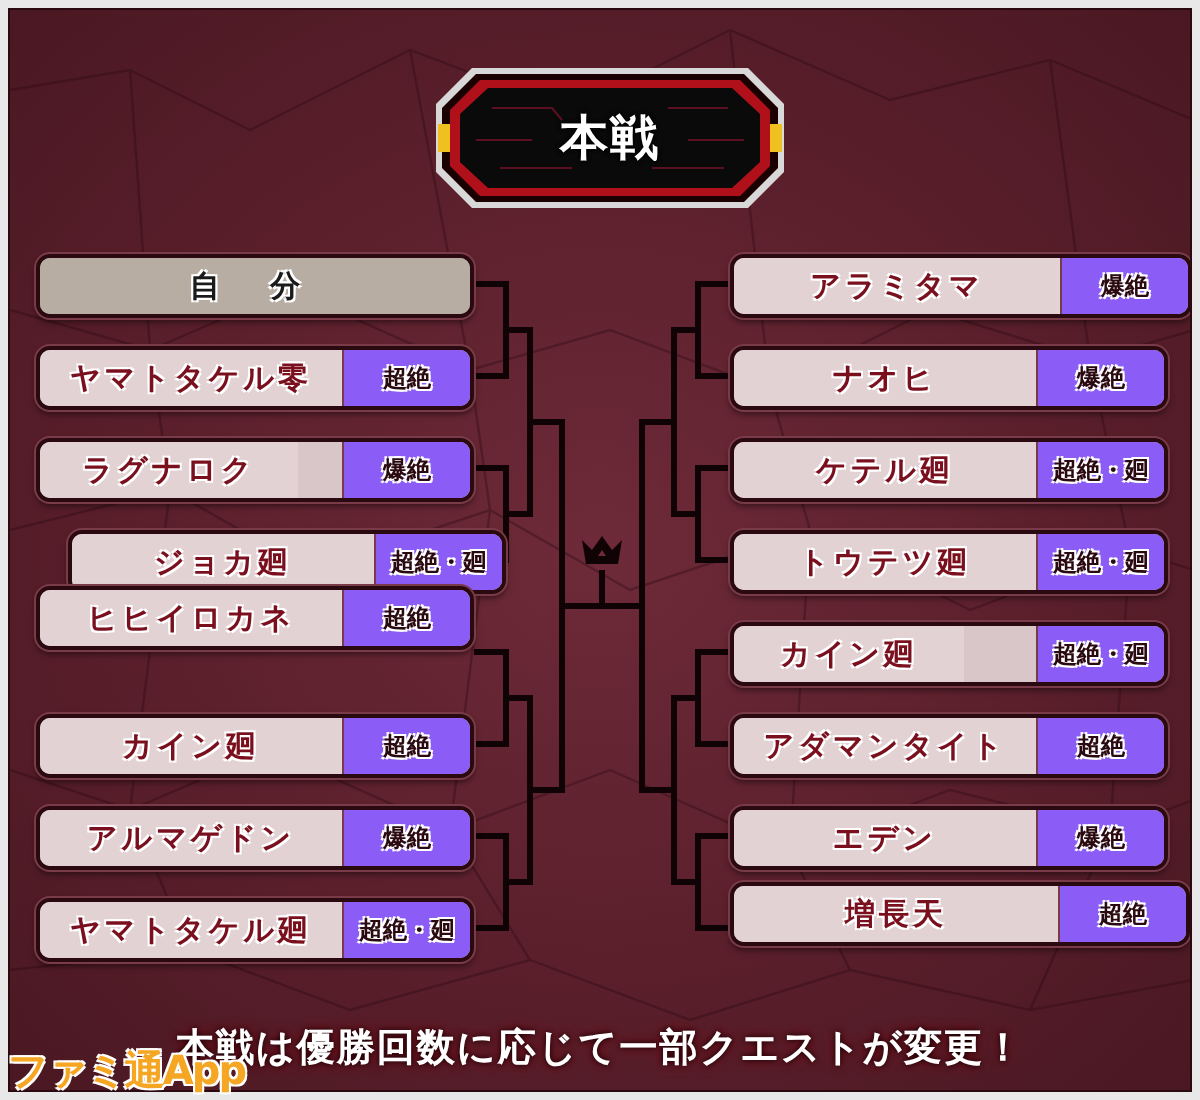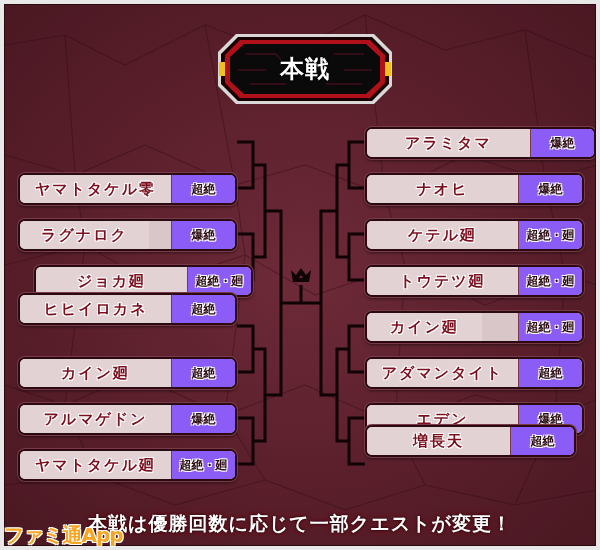--- a/index.html
+++ b/index.html
@@ -135,20 +135,23 @@
       <path d="M276,298 L316,298"></path>
       <path d="M296,298 L296,280"></path>
     </g>
   </svg>
 
   <svg style="position:absolute;left:284px;top:261px;" width="24" height="18">
     <polygon points="2,4 7,9 12,2 17,9 22,4 20,16 4,16" fill="#0f0306"></polygon>
     <polygon points="12,9 14,12 10,12" fill="#6e2a38"></polygon>
   </svg>
 
+  <div class="entry self" style="left:13px;top:122px;width:219px;">
+    <div class="name">自 分</div>
+  </div>
   <div class="entry" style="left:13px;top:168px;width:219px;">
     <div class="name">ヤマトタケル零</div>
     <div class="rank">超絶</div>
   </div>
   <div class="entry" style="left:13px;top:214px;width:219px;gap:22px;">
     <div class="name">ラグナロク</div>
     <div class="rank">爆絶</div>
   </div>
   <div class="entry" style="left:29px;top:260px;width:219px;">
     <div class="name">ジョカ廻</div>
@@ -192,21 +195,21 @@
     <div class="rank">超絶・廻</div>
   </div>
   <div class="entry" style="left:360px;top:352px;width:219px;">
     <div class="name">アダマンタイト</div>
     <div class="rank">超絶</div>
   </div>
   <div class="entry" style="left:360px;top:398px;width:219px;">
     <div class="name">エデン</div>
     <div class="rank">爆絶</div>
   </div>
-  <div class="entry" style="left:360px;top:420px;width:211px;">
+  <div class="entry" style="left:360px;top:436px;width:230px;">
     <div class="name">増長天</div>
     <div class="rank">超絶</div>
   </div>
 
   <div id="footer-text">本戦は優勝回数に応じて一部クエストが変更！</div>
 </div>
 
 <div id="watermark">ファミ通App</div>
 
 </body></html>

